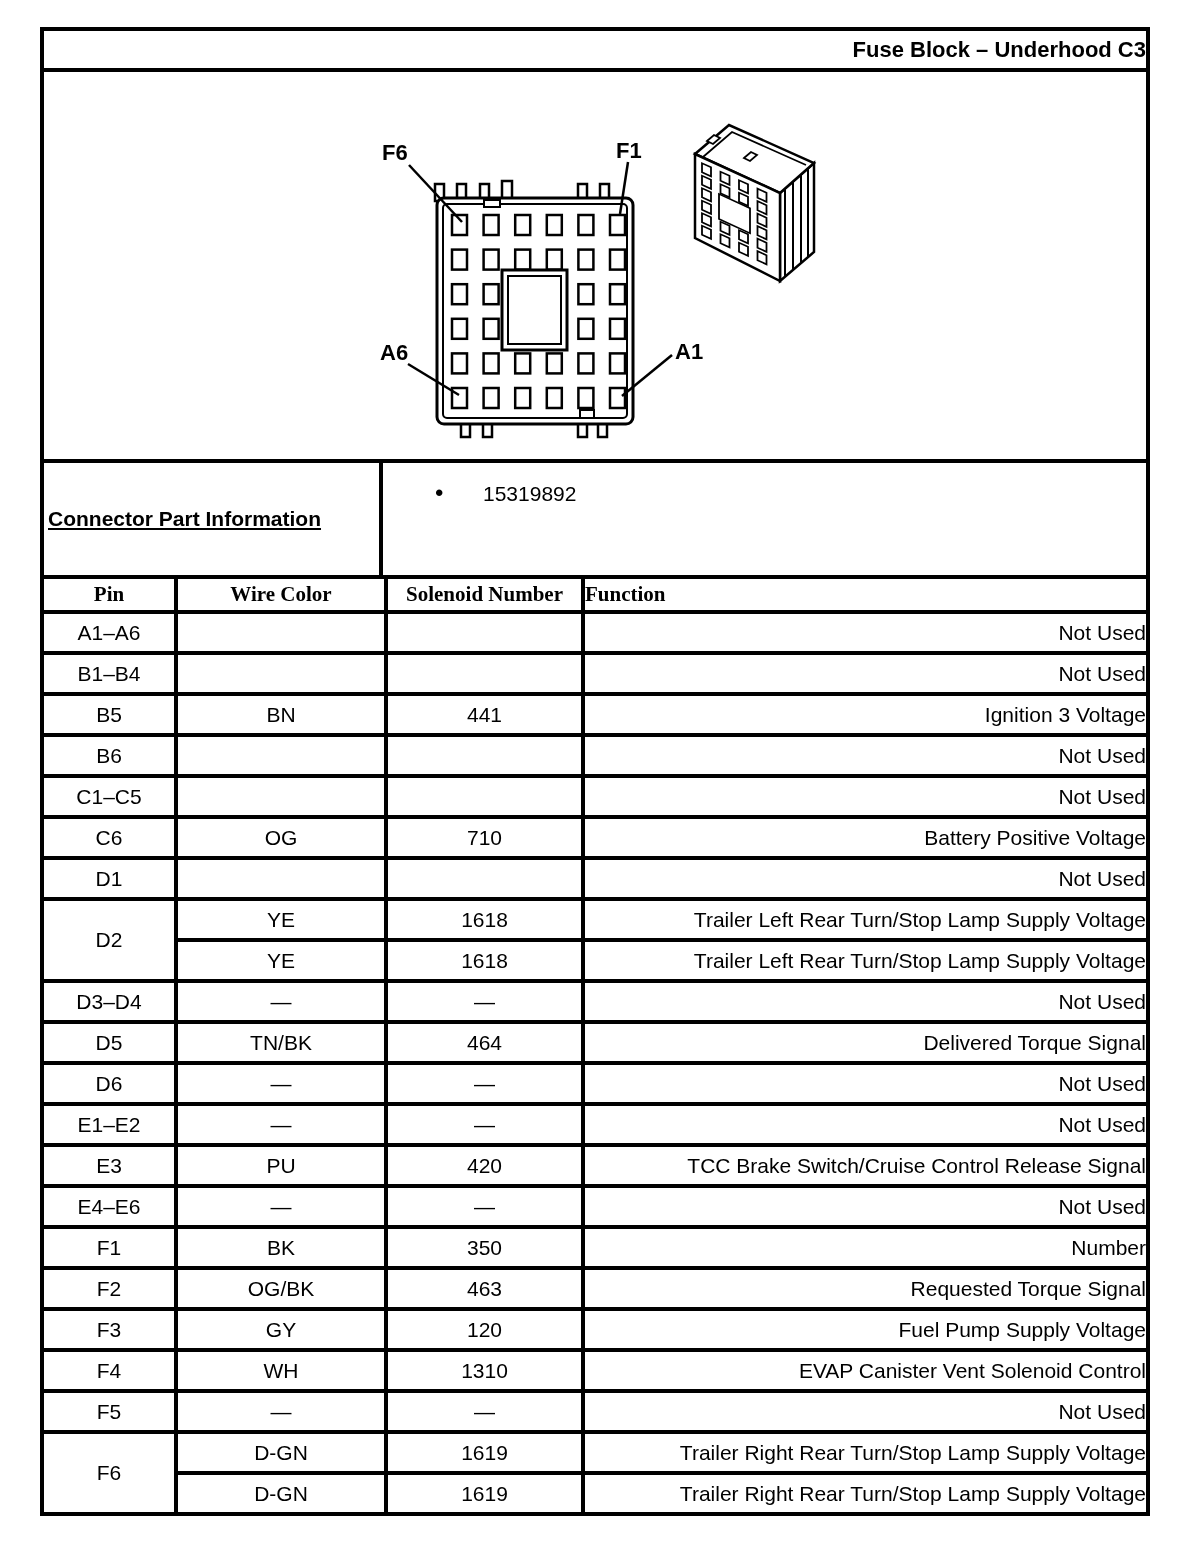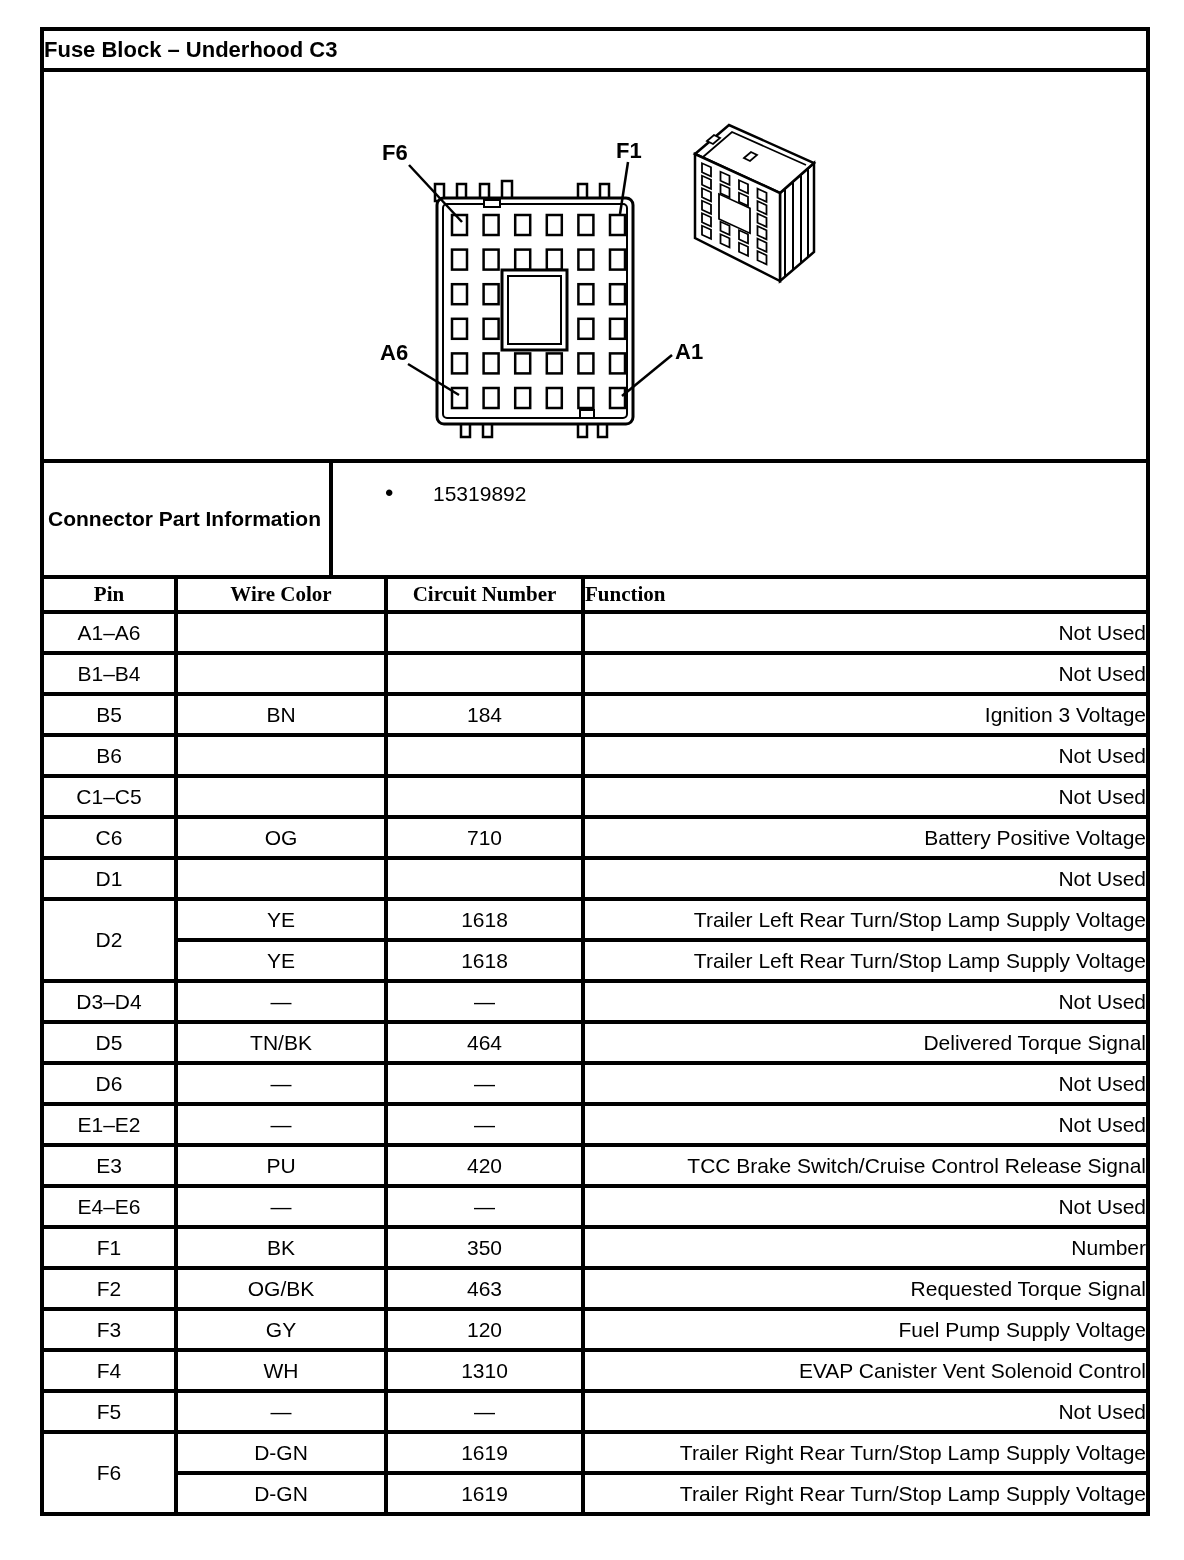--- a/index.html
+++ b/index.html
@@ -6,30 +6,30 @@
   .sheet {
     position:relative; width:1184px; height:1560px; background:#fff;
     font-family:"Liberation Sans", sans-serif; color:#000;
   }
   .doc {
     position:absolute; left:40px; top:27px; width:1110px;
     border:4px solid #000; box-sizing:border-box; background:#fff;
   }
   .title-bar {
     height:37px; line-height:37px; border-bottom:4px solid #000;
-    text-align:left; font-weight:bold; font-size:22px;
+    text-align:right; font-weight:bold; font-size:22px;
   }
   .figure-area { position:relative; height:387px; border-bottom:4px solid #000; }
   .figure-area svg { display:block; }
 
   .partinfo { display:flex; height:112px; border-bottom:4px solid #000; }
   .partinfo-label {
-    width:289px; border-right:4px solid #000; box-sizing:border-box;
+    width:339px; border-right:4px solid #000; box-sizing:border-box;
     display:flex; align-items:center; padding-left:4px;
-    font-weight:bold; font-size:21px;
+    font-weight:bold; font-size:21px;text-decoration:underline;
   }
   .partinfo-bullets { flex:1; padding-top:14px; }
   .partinfo-bullets ul { margin:0; padding:0; list-style:none; }
   .partinfo-bullets li {
     position:relative; padding-left:100px; line-height:33px; font-size:21px;
   }
   .partinfo-bullets li::before {
     content:"\2022"; position:absolute; left:52px; top:-1px; font-size:24px;
   }
 
@@ -194,41 +194,41 @@
       <colgroup>
         <col style="width:132px">
           <col style="width:210px">
           <col style="width:197px">
           <col>
       </colgroup>
       <thead>
         <tr>
           <th class="no-t no-l">Pin</th>
           <th class="no-t">Wire Color</th>
-          <th class="no-t">Circuit Number</th>
+          <th class="no-t">Solenoid Number</th>
           <th class="no-t no-r func" style="text-align:left;padding-left:0;">Function</th>
         </tr>
       </thead>
       <tbody>
           <tr>
             <td class="pin no-l">A1–A6</td>
             <td class="wire"></td>
             <td class="circuit"></td>
             <td class="func no-r">Not Used</td>
           </tr>
           <tr>
             <td class="pin no-l">B1–B4</td>
             <td class="wire"></td>
             <td class="circuit"></td>
             <td class="func no-r">Not Used</td>
           </tr>
           <tr>
             <td class="pin no-l">B5</td>
             <td class="wire">BN</td>
-            <td class="circuit">184</td>
+            <td class="circuit">441</td>
             <td class="func no-r">Ignition 3 Voltage</td>
           </tr>
           <tr>
             <td class="pin no-l">B6</td>
             <td class="wire"></td>
             <td class="circuit"></td>
             <td class="func no-r">Not Used</td>
           </tr>
           <tr>
             <td class="pin no-l">C1–C5</td>

